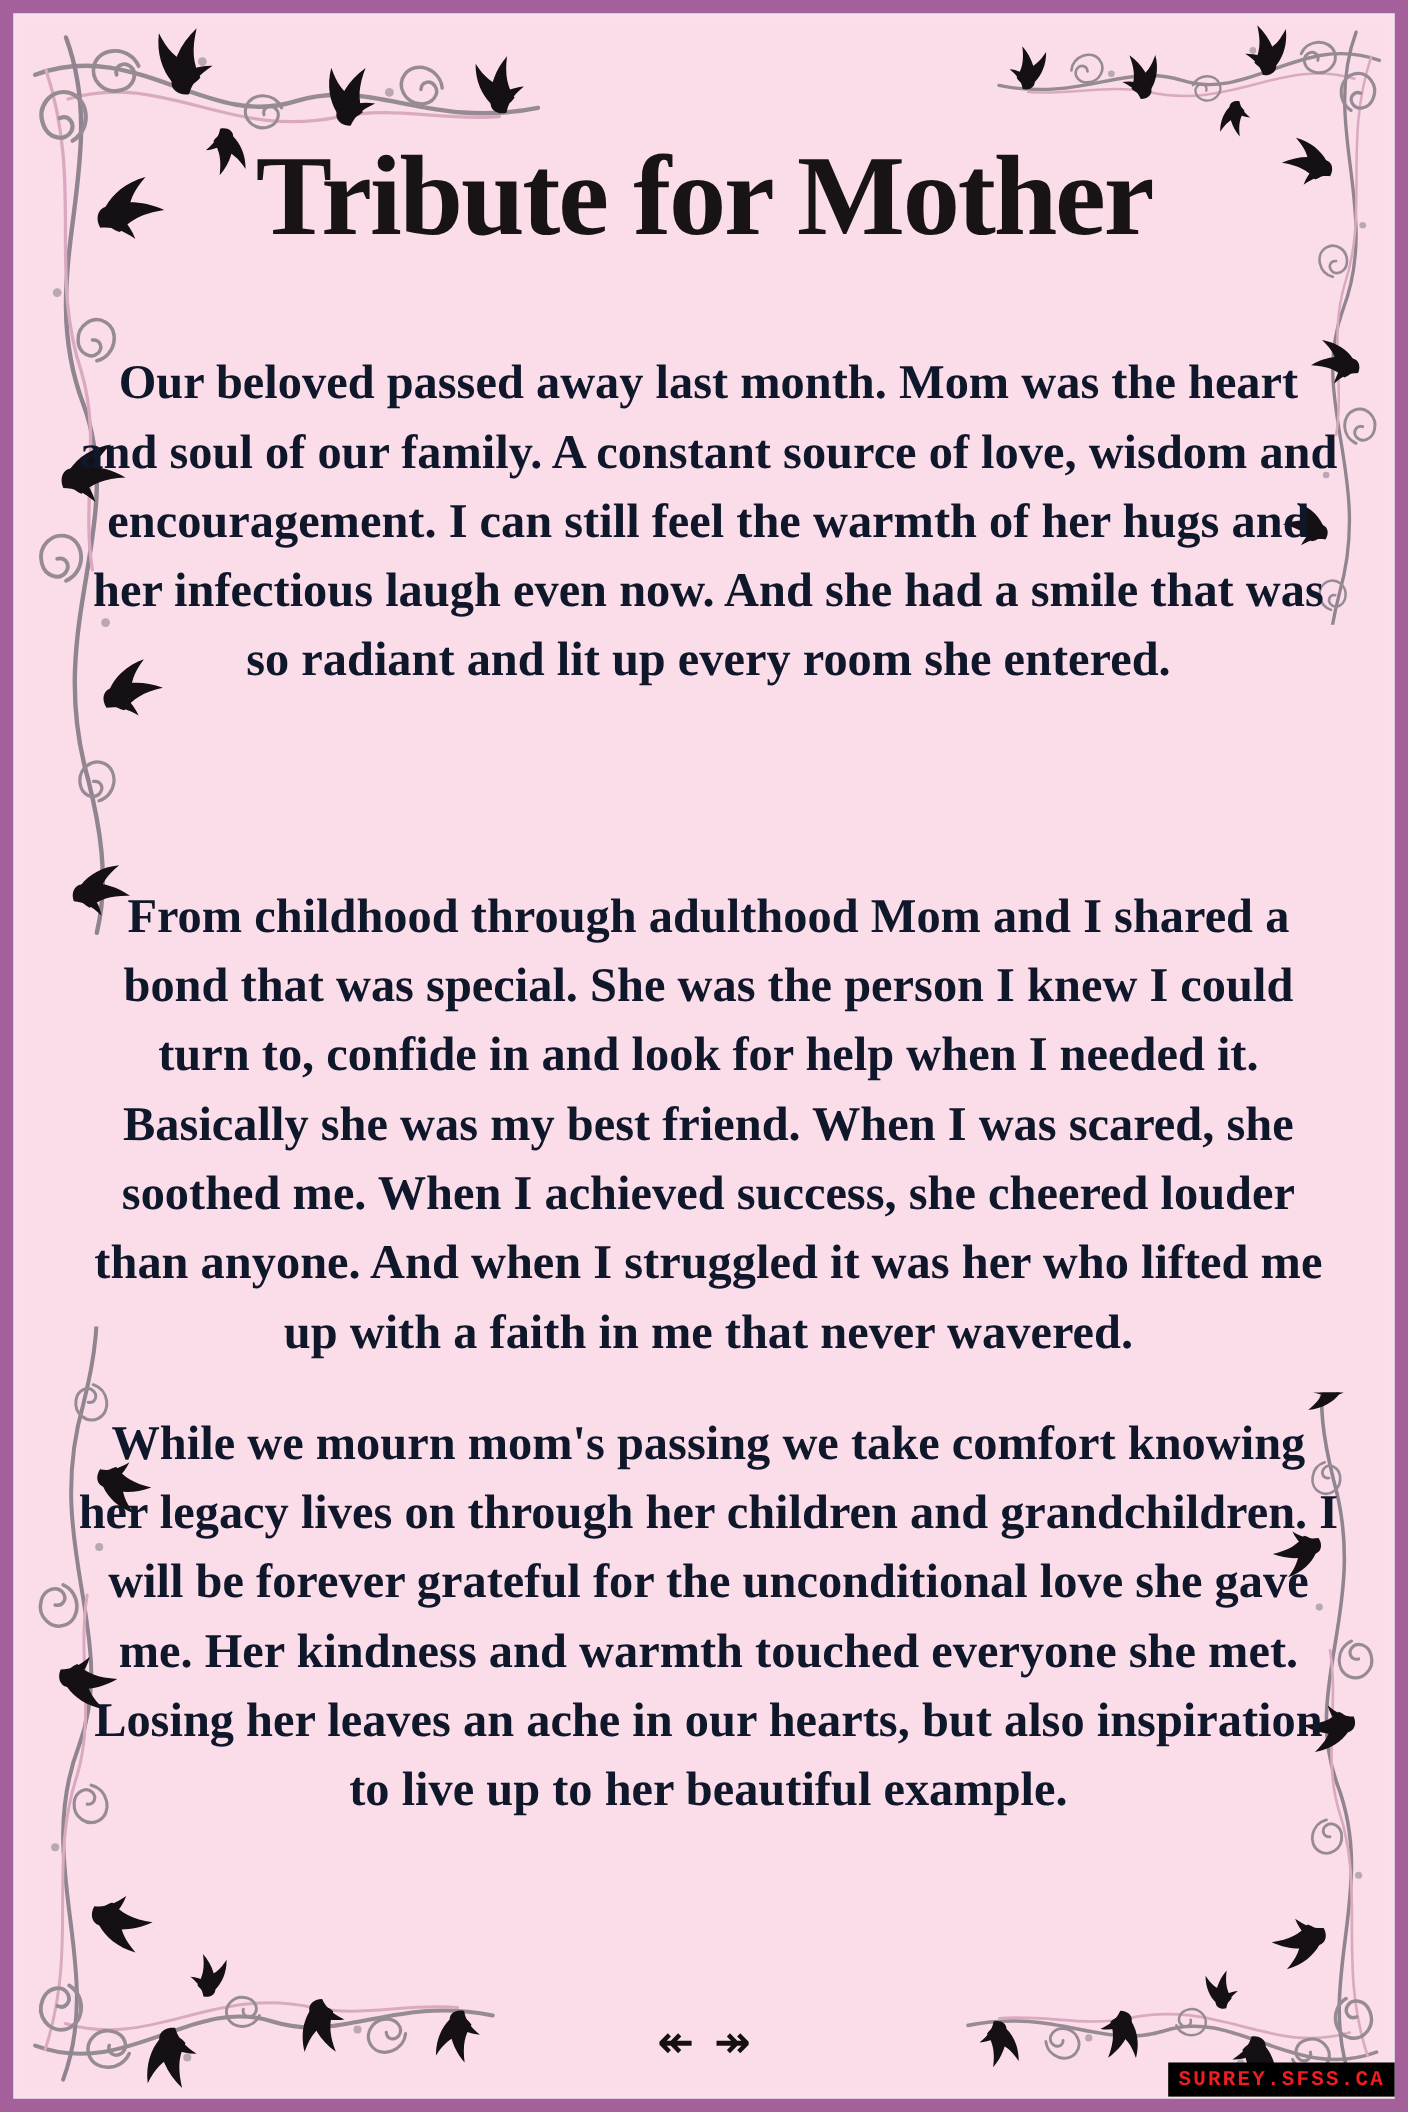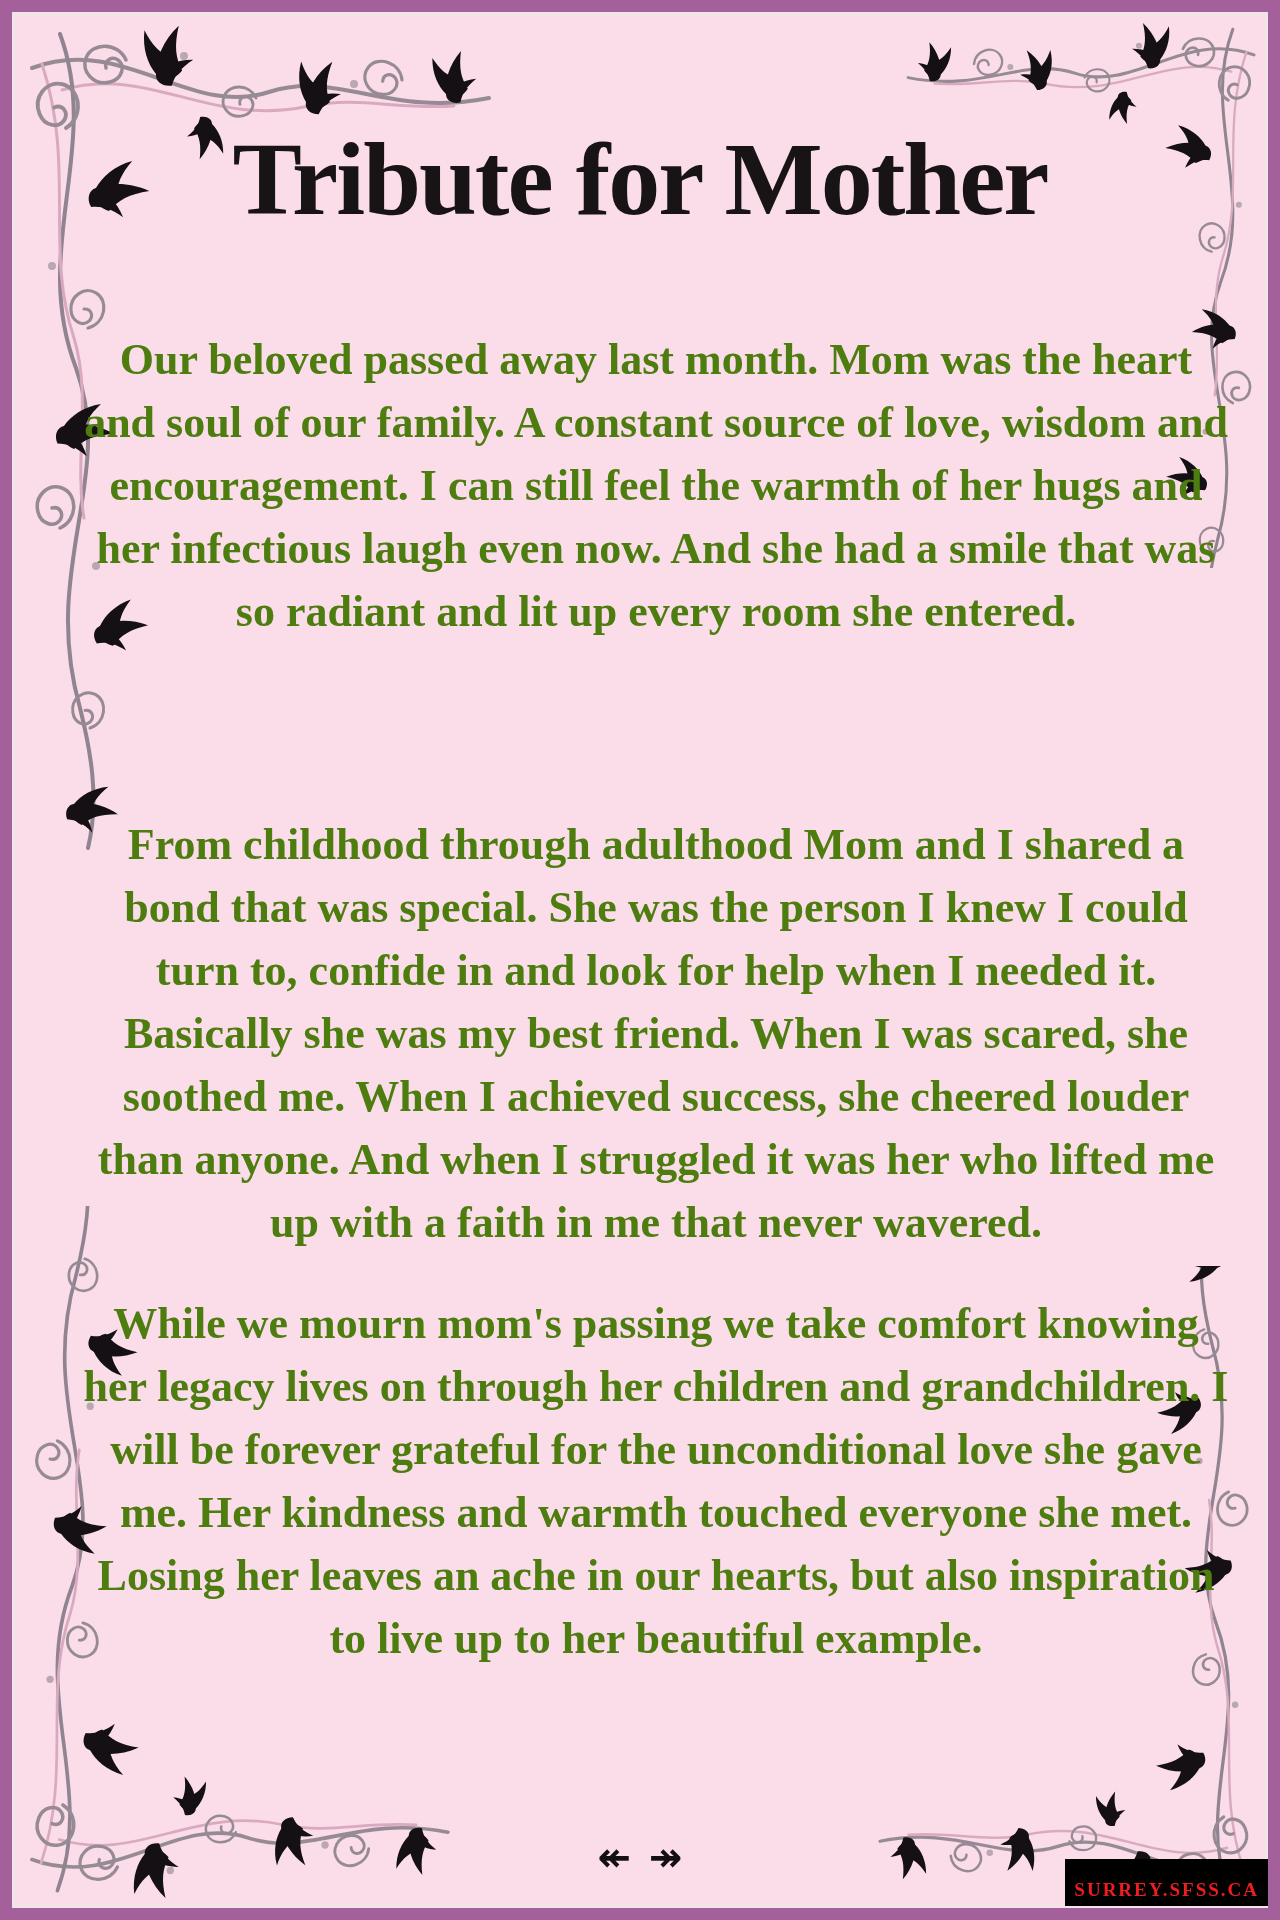--- a/index.html
+++ b/index.html
@@ -26,26 +26,26 @@
     line-height: 1.05;
     font-weight: bold;
     letter-spacing: -2px;
     color: #181314;
   }
   .para {
     position: absolute;
     left: 50%;
     transform: translateX(-50%);
     width: 1145px;
-    margin: 16px;
+    margin: 4px;
     text-align: center;
     font-size: 44px;
     line-height: 63px;
     font-weight: bold;
-    color: #4d7c0f;
+    color: #0f172a;
   }
   .para-1 { top: 300px; }
   .para-2 { top: 785px; }
   .para-3 { top: 1264px; }
   .footer {
     position: absolute;
     top: 1822px;
     left: 0;
     width: 100%;
     display: flex;
@@ -62,25 +62,25 @@
     font-size: 40px;
     font-weight: bold;
     color: #141011;
   }
   .watermark {
     position: absolute;
     right: 0px;
     bottom: 2px;
     background: #000000;
     color: #f01d1d;
-    font-family: Liberation Serif, serif;
+    font-family: Liberation Mono, monospace;
     font-size: 19px;
     font-weight: bold;
     letter-spacing: 2px;
-    padding: 20px 9px 5px 9px;
+    padding: 4px 9px 5px 9px;
     margin-top: 44px;
   }
   .corner { position: absolute; pointer-events: none; }
   .corner-tl { left: -8px;  top: -6px;    width: 500px; height: 860px; }
   .corner-tr { right: -8px; top: -4px;    width: 380px; height: 560px; transform: scaleX(-1); }
   .corner-bl { left: -8px;  bottom: -8px; width: 460px; height: 710px; transform: scaleY(-1); }
   .corner-br { right: -8px; bottom: -8px; width: 410px; height: 650px; transform: scale(-1,-1); }
   .defs-holder { position: absolute; width: 0; height: 0; overflow: hidden; }
 </style>
 </head>

